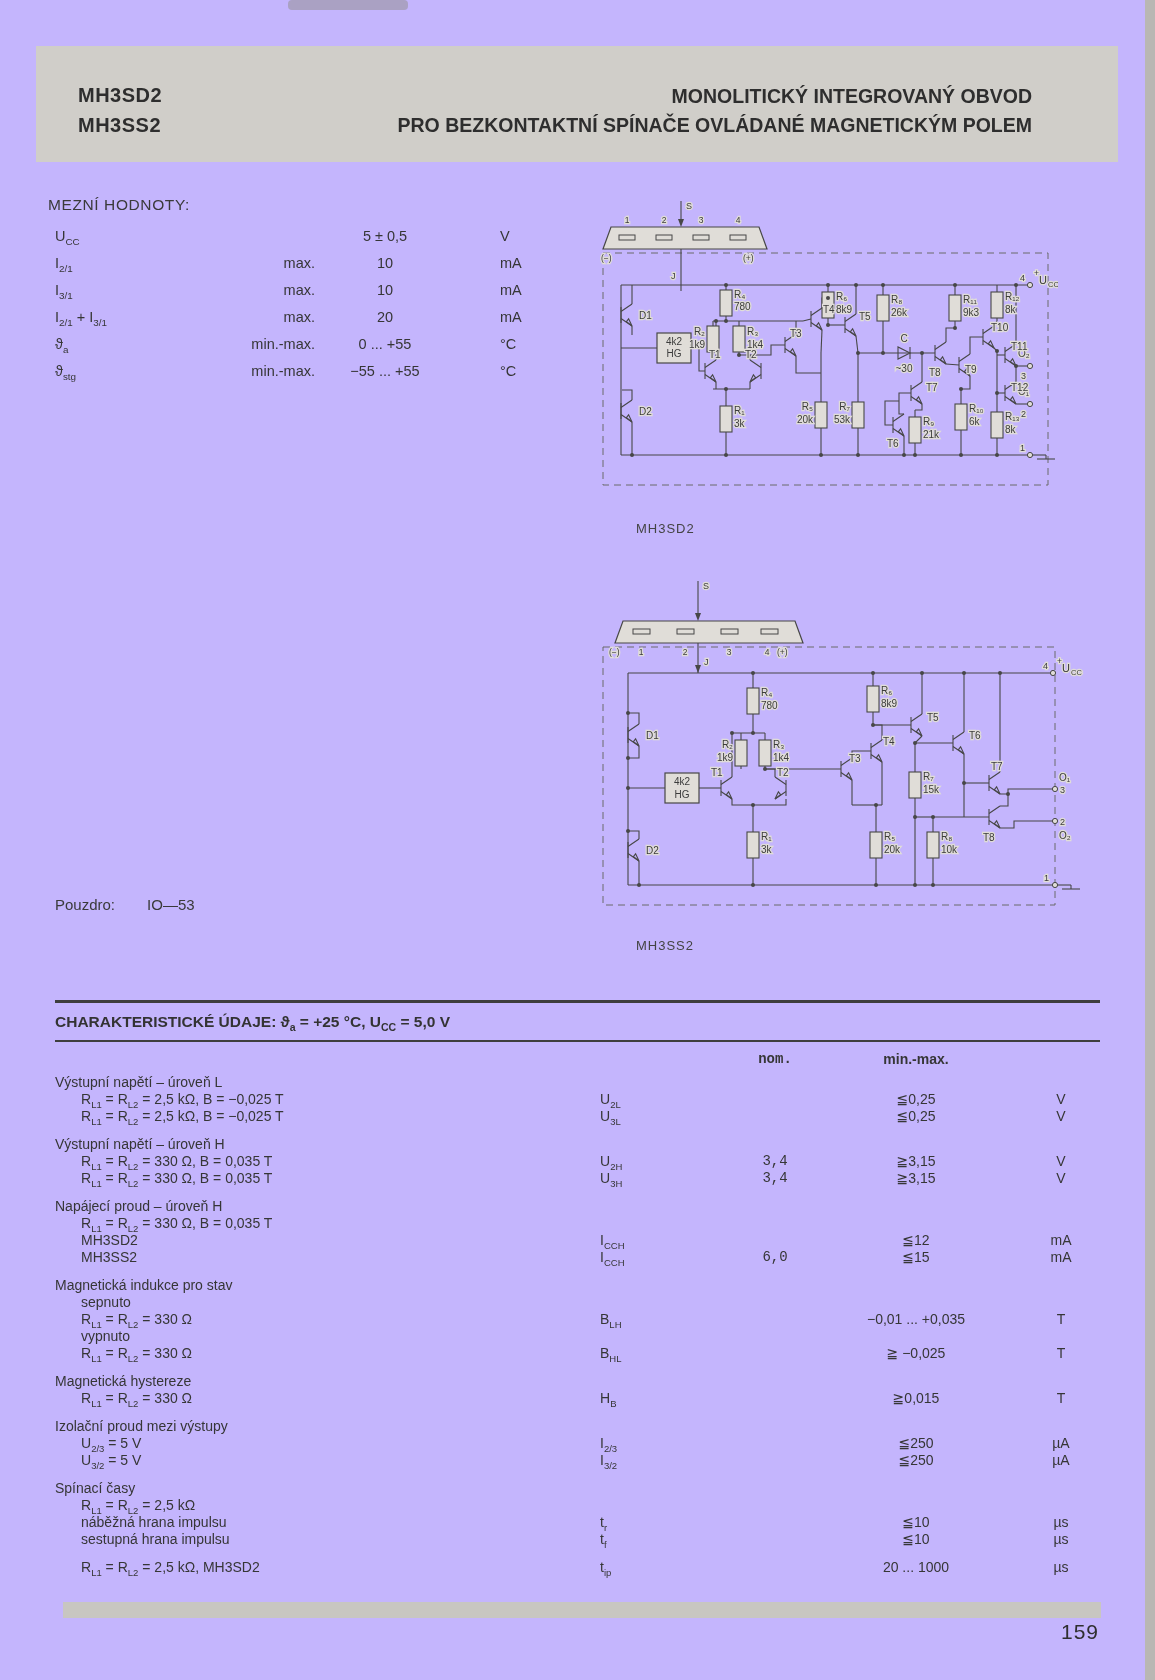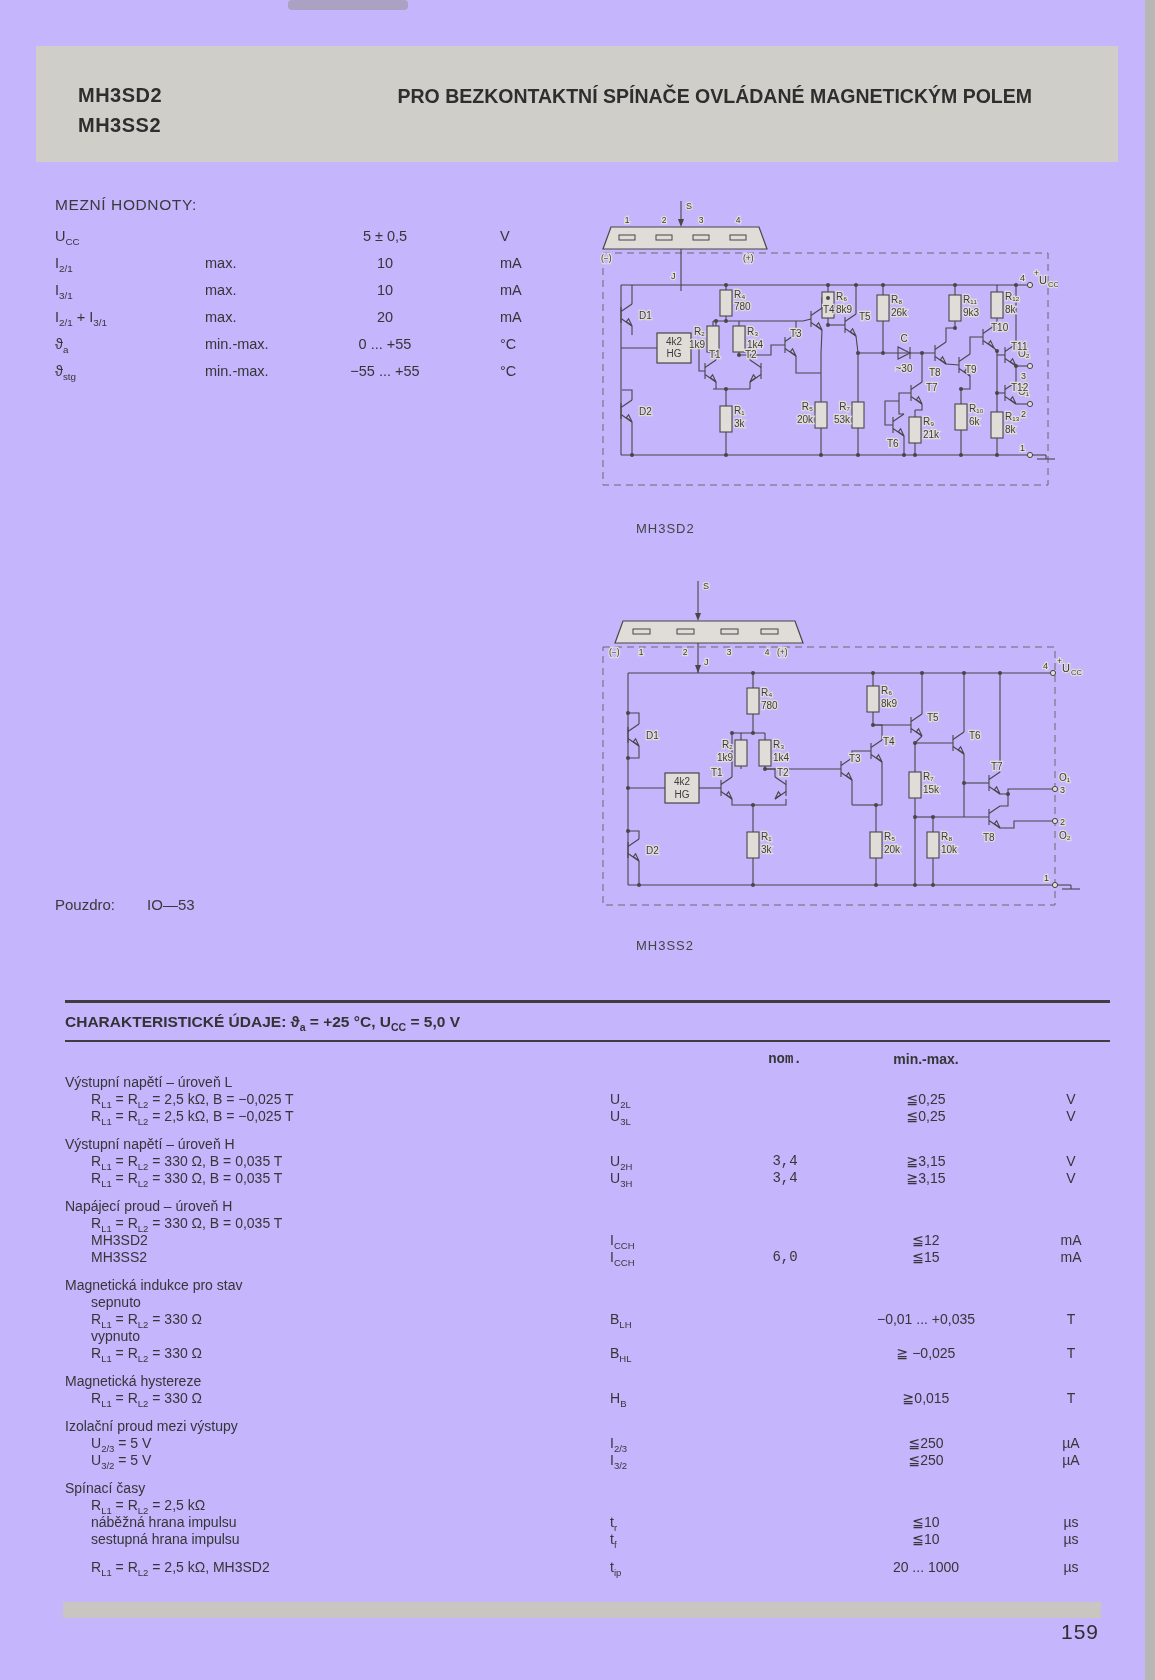--- a/index.html
+++ b/index.html
@@ -4,25 +4,25 @@
 <style>
   html,body{margin:0;padding:0;background:#b9b7b3;}
   .page{position:relative;width:1145px;height:1680px;background:#c4b5fd;overflow:hidden;
         font-family:"Liberation Sans","DejaVu Sans",sans-serif;color:#333;}
   
   .band{position:absolute;left:36px;top:46px;width:1082px;height:116px;background:#d0cec9;}
   .smudge{position:absolute;left:288px;top:0;width:120px;height:10px;background:#8f8d89;opacity:.5;border-radius:4px;}
   .models{position:absolute;left:78px;top:80px;font-weight:bold;font-size:20px;line-height:30px;letter-spacing:.5px;color:#2e2e2e;}
   .htitle{position:absolute;left:300px;top:82px;width:732px;text-align:right;font-weight:bold;font-size:19.5px;line-height:29px;color:#2e2e2e;}
   
-  .lim-head{position:absolute;left:55px;top:196px;font-size:15.5px;letter-spacing:.6px;color:#3a3a3a;}
+  .lim-head{position:absolute;left:48px;top:196px;font-size:15.5px;letter-spacing:.6px;color:#3a3a3a;}
   .lim{position:absolute;left:55px;top:228px;width:540px;font-size:14.5px;color:#363636;}
   .lrow{display:flex;height:27px;align-items:baseline;}
   .lsym{width:150px;}
-  .lcond{width:110px;}
+  .lcond{width:110px;text-align:right;}
   .lval{width:140px;text-align:center;}
   .lunit{width:70px;padding-left:45px;}
   sub{font-size:68%;line-height:0;}
   
   .schem{position:absolute;color:#474747;}
   .schem line,.schem polyline,.schem path,.schem polygon{stroke:#474747;fill:none;stroke-width:1.1;}
   .schem .dash{stroke:#6a6a6a;stroke-dasharray:7 5;fill:none;stroke-width:1;}
   .schem rect.r{fill:#e0ddd8;stroke:#474747;stroke-width:1.1;}
   .schem rect.slot{fill:none;stroke:#474747;stroke-width:1;}
   .schem polygon.pkg{fill:#e0ddd8;stroke:#474747;stroke-width:1.2;}
@@ -32,21 +32,21 @@
   .schem path.fill{fill:#474747;stroke:none;}
   .schem text{fill:#3c3c3c;stroke:#e0ddd8;stroke-width:2.5px;paint-order:stroke;font-size:10px;
               font-family:"Liberation Sans","DejaVu Sans",sans-serif;}
   .schem text.t9{font-size:9px;} .schem text.t8{font-size:8.5px;}
   .schem text.t11{font-size:11px;} .schem text.t7{font-size:7.5px;}
   .schem text.mid{text-anchor:middle;} .schem text.end{text-anchor:end;}
   .cap{position:absolute;font-size:13px;letter-spacing:1px;color:#444;}
   .pouzdro{position:absolute;left:55px;top:896px;font-size:15px;color:#3a3a3a;}
   .pouzdro .v{margin-left:32px;margin-top:25px;}
   
-  .chars{position:absolute;left:65px;top:1000px;width:1045px;color:#363636;}
+  .chars{position:absolute;left:55px;top:1000px;width:1045px;color:#363636;}
   .chead{border-top:3.2px solid #3e3e3e;padding-top:10px;font-size:15.5px;font-weight:600;color:#333;}
   .crule{border-top:2.2px solid #3e3e3e;margin-top:9px;}
   .ccols{display:flex;margin-top:9px;font-size:14px;font-weight:bold;}
   .cgroups{margin-top:7px;font-size:14px;}
   .cgroup{margin-bottom:11px;}
   .cline{display:flex;height:17px;align-items:flex-start;}
   .cl{flex:1;}
   .ind{padding-left:26px;}
   .cs{width:140px;}
   .cn{width:70px;text-align:center;font-family:Liberation Mono, monospace;}
@@ -61,20 +61,21 @@
 
 <div class="page">
   <div class="band"></div>
   <div class="smudge"></div>
 
   <div class="models">
     <div>MH3SD2</div>
     <div>MH3SS2</div>
   </div>
   <div class="htitle">
+    <div>MONOLITICKÝ INTEGROVANÝ OBVOD</div>
     <div>PRO BEZKONTAKTNÍ SPÍNAČE OVLÁDANÉ MAGNETICKÝM POLEM</div>
   </div>
 
   <div class="lim-head">MEZNÍ HODNOTY:</div>
   <div class="lim">
     <div class="lrow">
       <span class="lsym">U<sub>CC</sub></span>
       <span class="lcond"></span>
       <span class="lval">5 ± 0,5</span>
       <span class="lunit">V</span>

